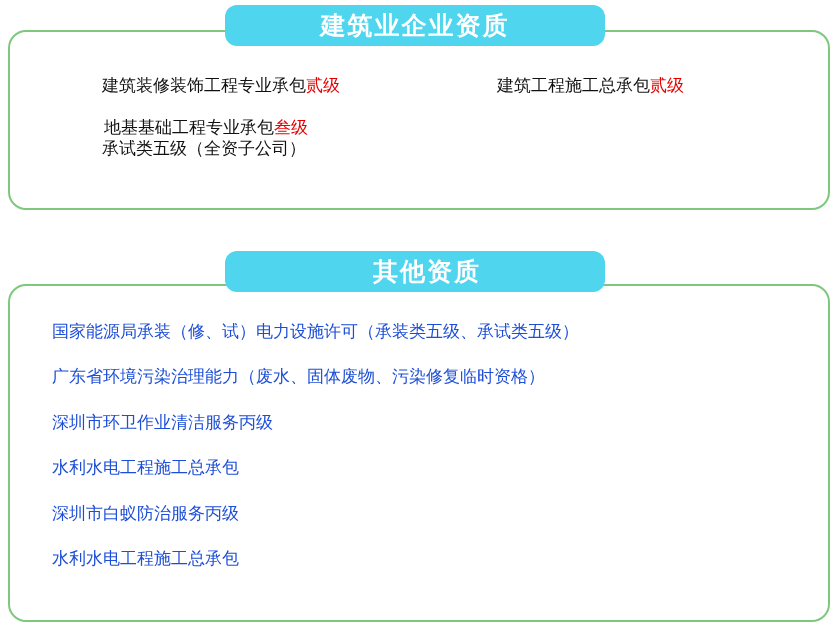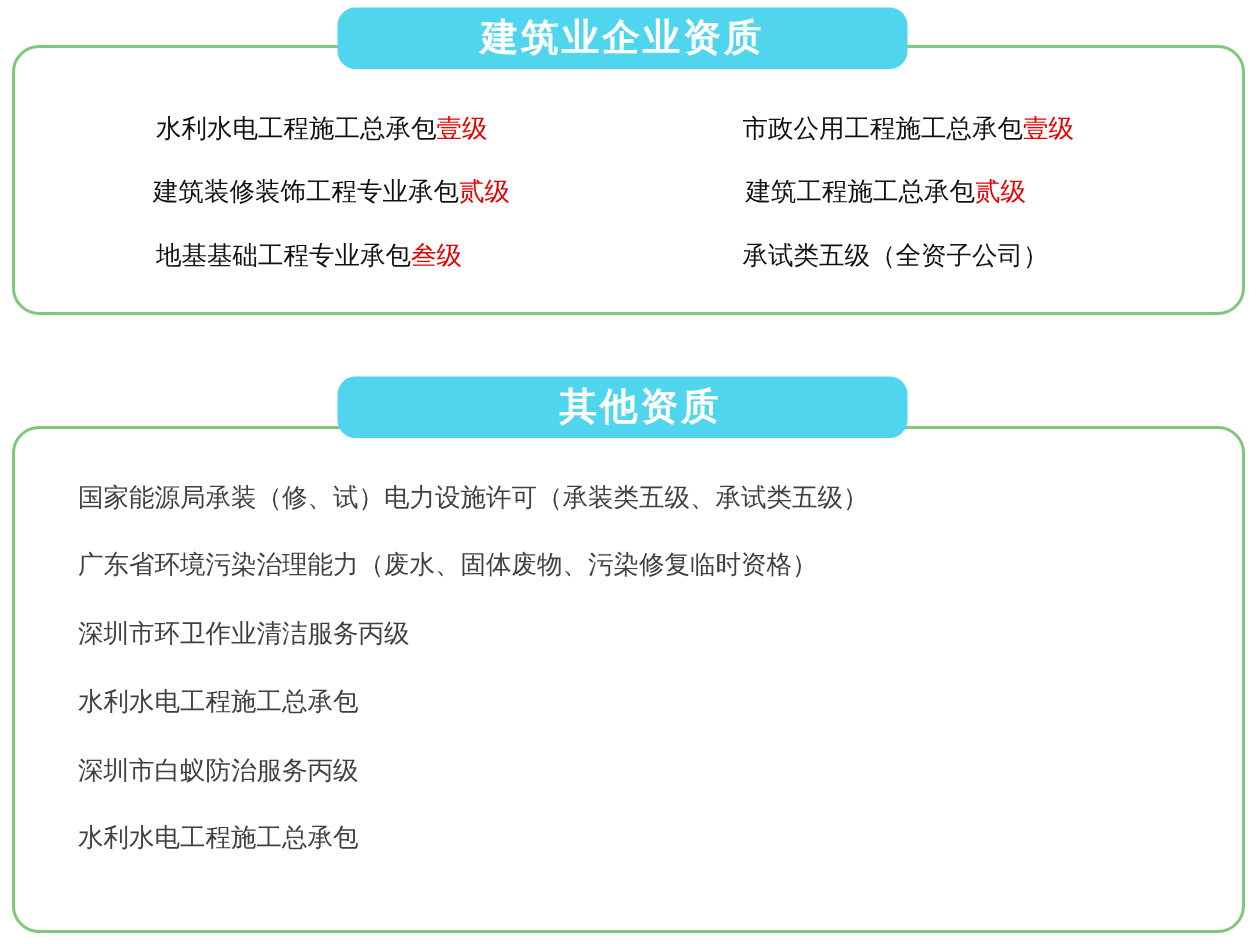--- a/index.html
+++ b/index.html
@@ -80,20 +80,21 @@
     width: 100%;
     box-sizing: border-box;
     padding: 0 16px;
   }
   .qual-row {
     display: flex;
     margin-bottom: 22px;
   }
   .qual-row:last-child {
     margin-bottom: 0;
+    flex-direction: column;
   }
   .qual-cell {
     width: 50%;
     box-sizing: border-box;
     font-size: 17px;
     line-height: 1.2;
     color: #111111;
     white-space: nowrap;
   }
   .qual-cell.col-left {
@@ -111,40 +112,36 @@
     position: absolute;
     left: 0;
     top: 36px;
     width: 100%;
     box-sizing: border-box;
     padding: 0 42px;
   }
   .other-item {
     font-size: 17px;
     line-height: 1.2;
-    color: #404040;
+    color: #1d4ed8;
     margin-bottom: 25px;
     white-space: nowrap;
   }
   .other-item:last-child {
     margin-bottom: 0;
   }
 </style>
 </head>
 <body>
 
 <div class="page">
 
   <div class="panel" id="panel-construction">
     <div class="qual-grid">
 
-      <div class="qual-row">
-        <div class="qual-cell col-left"><span>水利水电工程施工总承包</span><span class="grade">壹级</span></div>
-        <div class="qual-cell col-right"><span>市政公用工程施工总承包</span><span class="grade">壹级</span></div>
-      </div>
 
       <div class="qual-row">
         <div class="qual-cell col-right"><span>建筑装修装饰工程专业承包</span><span class="grade">贰级</span></div>
         <div class="qual-cell col-left"><span>建筑工程施工总承包</span><span class="grade">贰级</span></div>
       </div>
 
       <div class="qual-row">
         <div class="qual-cell col-left"><span>地基基础工程专业承包</span><span class="grade">叁级</span></div>
         <div class="qual-cell col-right"><span>承试类五级（全资子公司）</span><span class="grade"></span></div>
       </div>

